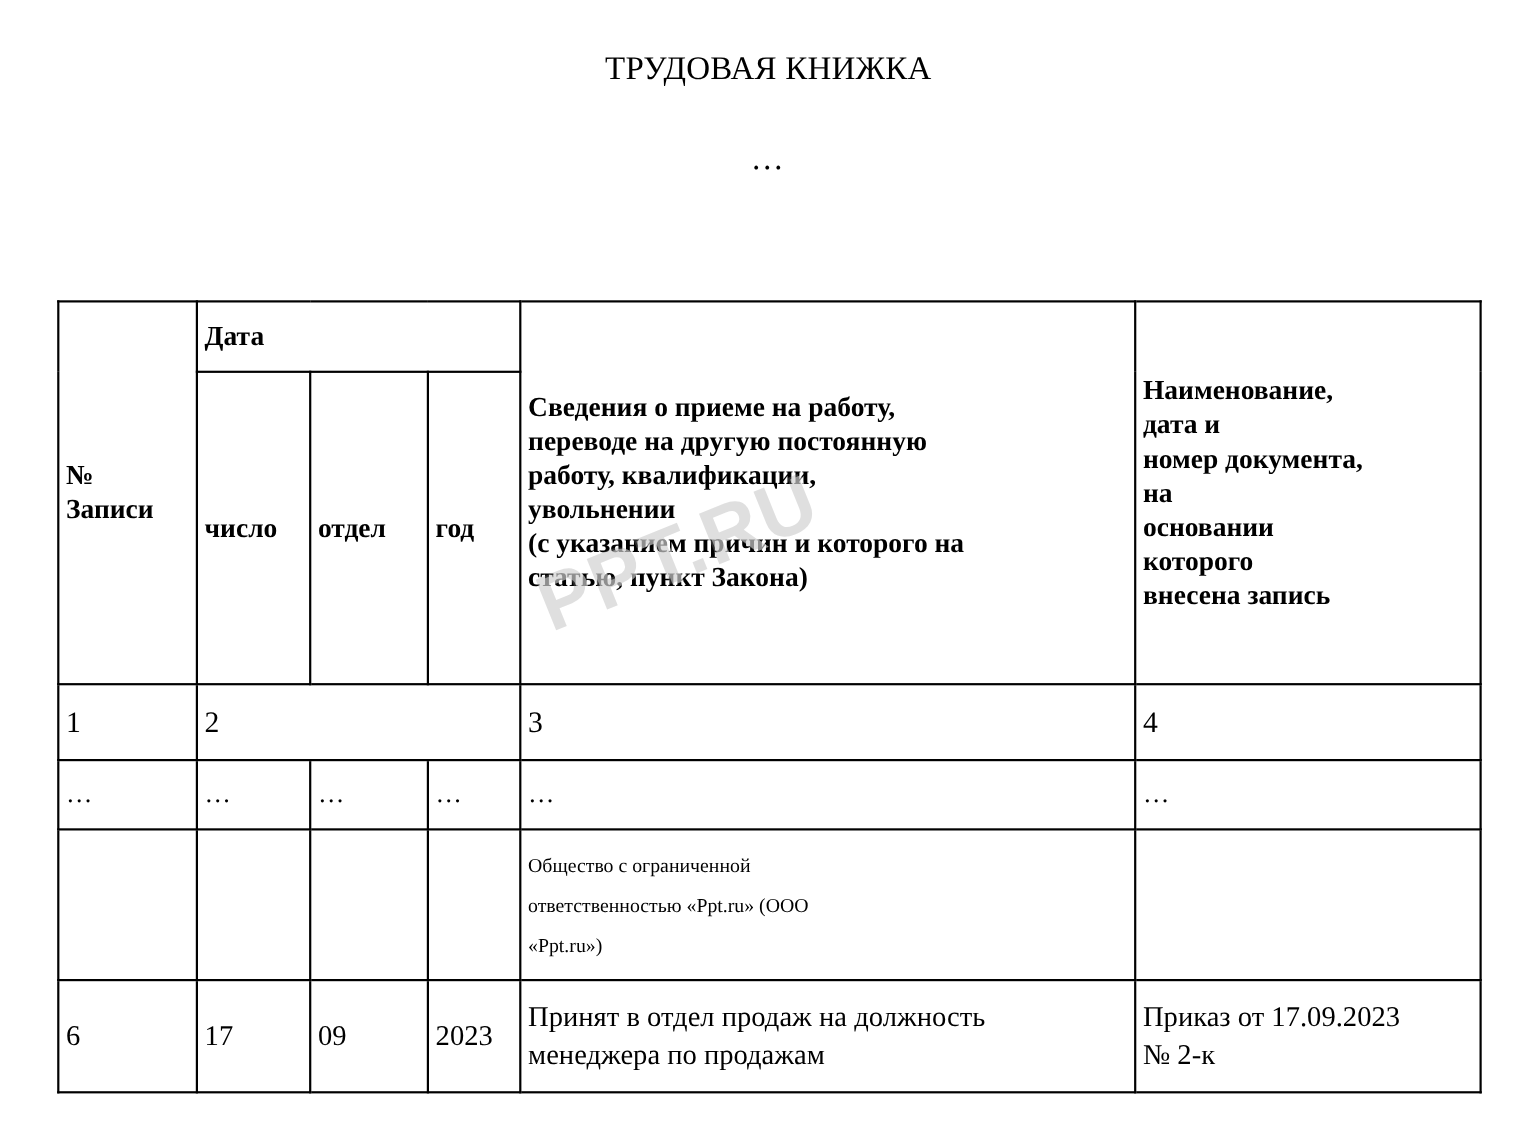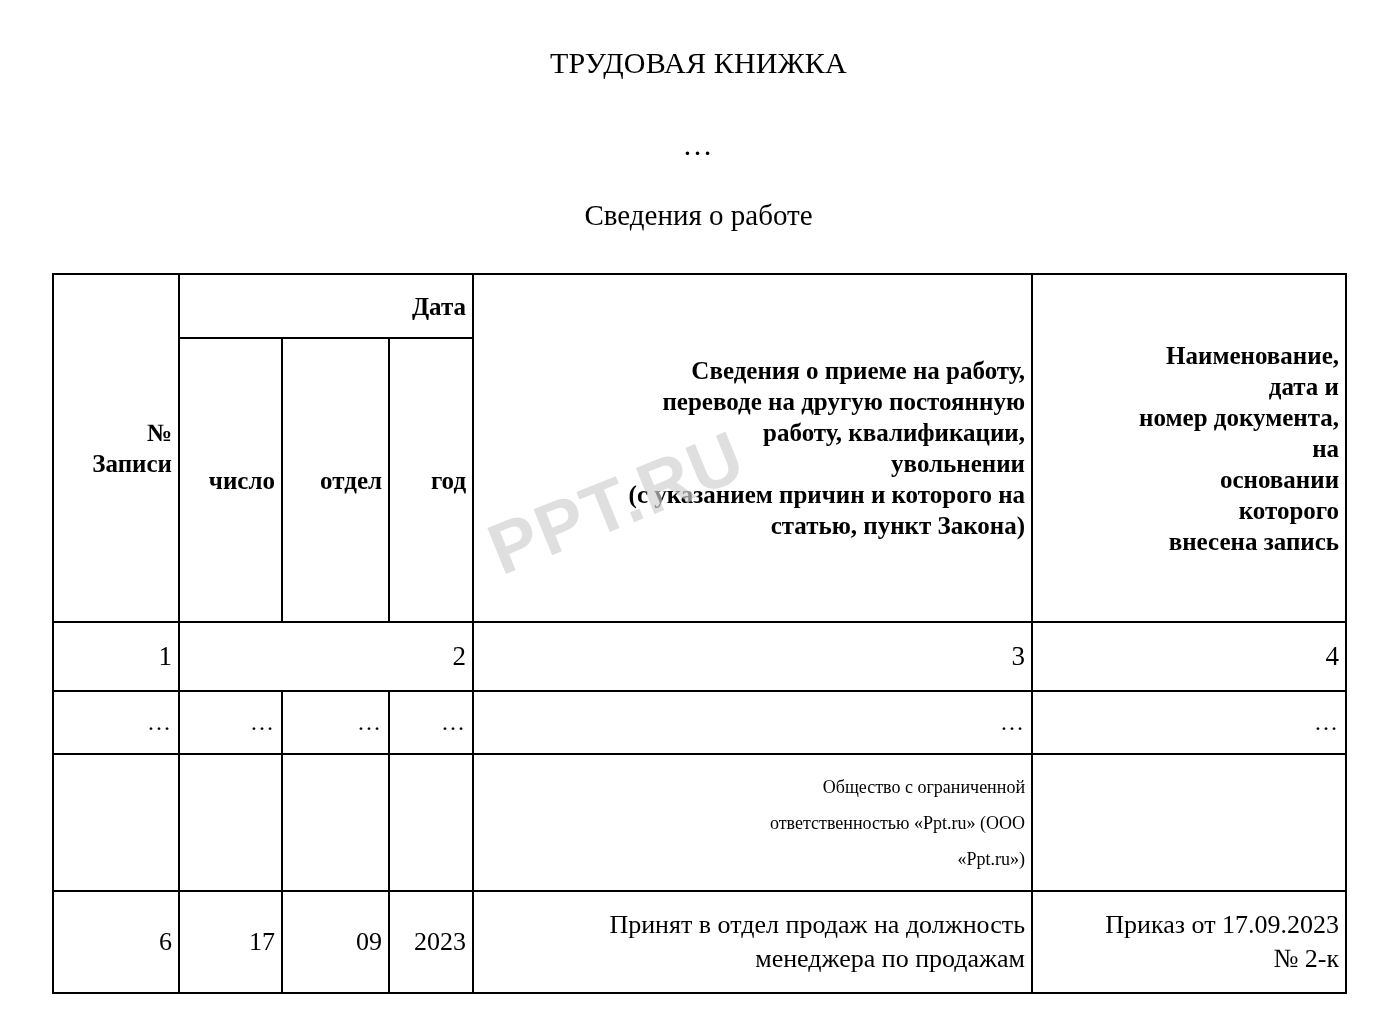--- a/index.html
+++ b/index.html
@@ -66,21 +66,21 @@
   }
   table.tk {
     border-collapse: collapse;
     table-layout: fixed;
     width: 1293px;
     background: #ffffff;
   }
   table.tk td {
     border: 2px solid #000000;
     padding: 2px 6px;
-    text-align: right;
+    text-align: left;
     vertical-align: middle;
     font-size: 25px;
     line-height: 31px;
     font-weight: 400;
     background: transparent;
   }
   
   table.tk td.hd {
     font-weight: 700;
     font-size: 25px;
@@ -168,21 +168,20 @@
     white-space: nowrap;
   }
 </style>
 </head>
 <body>
 
 <div class="page">
 
   <div class="doc-title">ТРУДОВАЯ КНИЖКА</div>
   <div class="doc-ellipsis">…</div>
-  <div class="doc-subtitle">Сведения о работе</div>
 
   <div class="table-wrap">
     <table class="tk">
       <colgroup>
         <col class="c1">
           <col class="c2">
           <col class="c3">
           <col class="c4">
           <col class="c5">
           <col class="c6">

